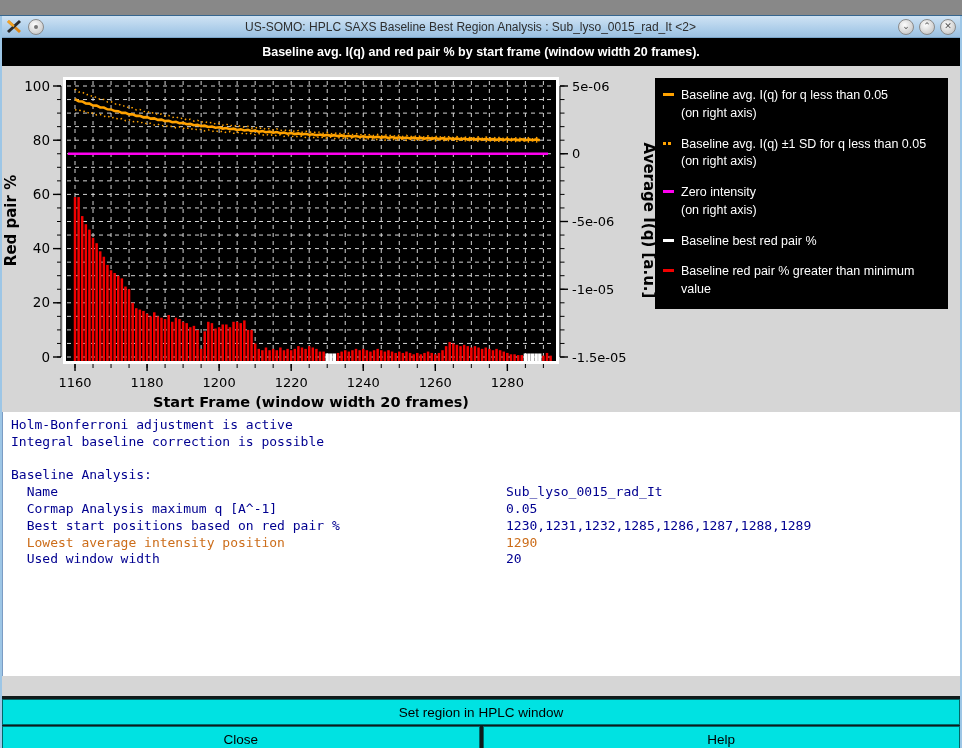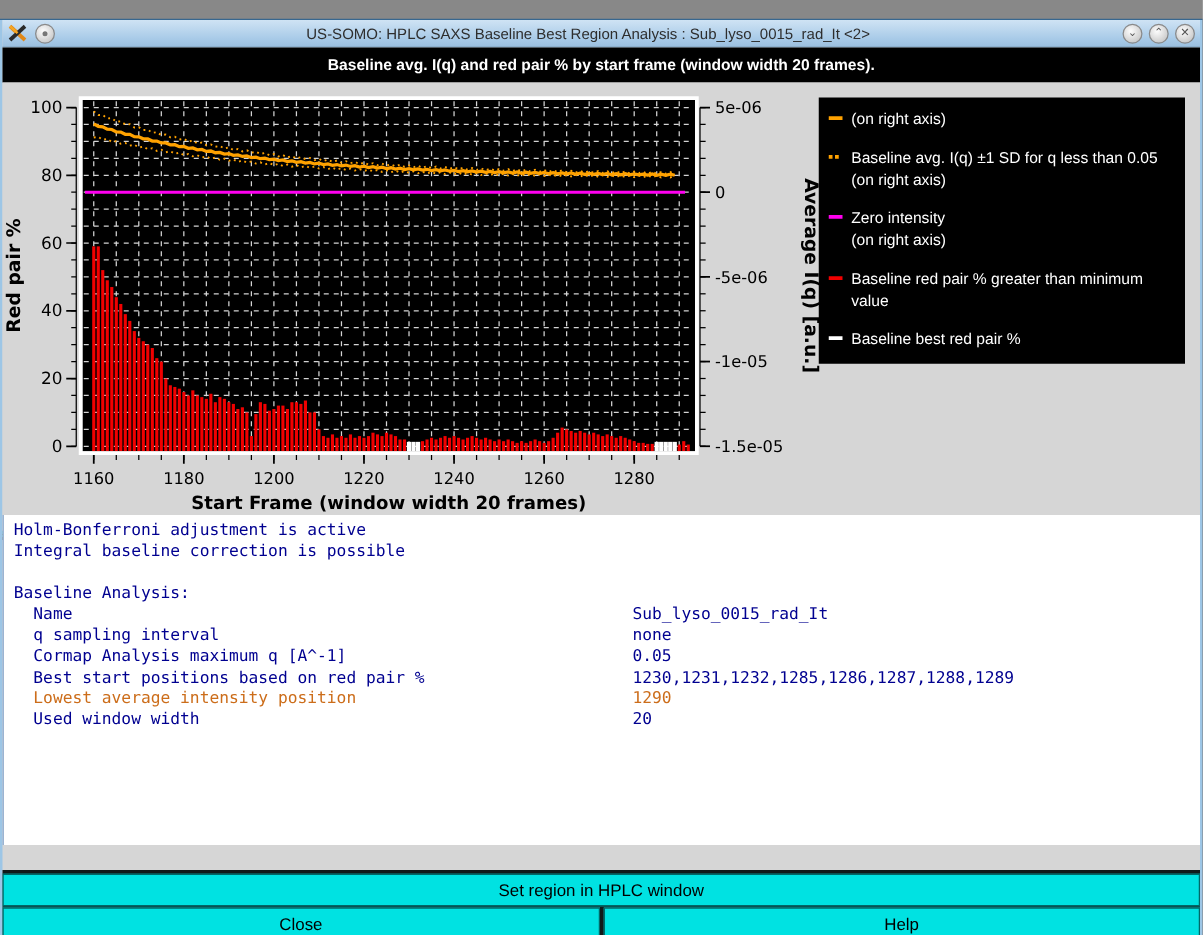--- a/index.html
+++ b/index.html
@@ -409,20 +409,21 @@
         <line x1="560" y1="291" x2="568" y2="291" stroke="#000" stroke-width="1.4"></line>
         <text x="572" y="295.5" fill="#000" font-size="13" font-family="&quot;DejaVu Sans&quot;,sans-serif">-1.5e-05</text>
         <text x="0" y="0" fill="#000" font-size="15" font-family="&quot;DejaVu Sans&quot;,sans-serif" text-anchor="middle" font-weight="bold" transform="translate(644,154.5) rotate(90)">Average I(q) [a.u.]</text>
       </svg>
     <div class="legend" id="legend">
         <div class="legend-item">
           <span class="lg-marker">
             <span class="lg-bar" style="display: block; background: rgb(255, 162, 0);"></span>
           </span>
           <div>
+            <div>Baseline avg. I(q) for q less than 0.05</div>
             <div>(on right axis)</div>
           </div>
         </div>
         <div class="legend-item">
           <span class="lg-marker">
             <span class="lg-dots">
               <i style="background: rgb(255, 162, 0);"></i>
               <i style="background: rgb(255, 162, 0);"></i>
             </span>
           </span>
@@ -435,46 +436,45 @@
           <span class="lg-marker">
             <span class="lg-bar" style="display: block; background: rgb(255, 0, 240);"></span>
           </span>
           <div>
             <div>Zero intensity</div>
             <div>(on right axis)</div>
           </div>
         </div>
         <div class="legend-item">
           <span class="lg-marker">
+            <span class="lg-bar" style="display: block; background: rgb(255, 255, 255);"></span>
+          </span>
+          <div>
+            <div>Baseline best red pair %</div>
+          </div>
+        </div>
+        <div class="legend-item">
+          <span class="lg-marker">
             <span class="lg-bar" style="display: block; background: rgb(242, 0, 0);"></span>
           </span>
           <div>
             <div>Baseline red pair % greater than minimum value</div>
           </div>
         </div>
-        <div class="legend-item">
-          <span class="lg-marker">
-            <span class="lg-bar" style="display: block; background: rgb(255, 255, 255);"></span>
-          </span>
-          <div>
-            <div>Baseline best red pair %</div>
-          </div>
-        </div>
       </div>
   </div>
 
   <div class="splitter"></div>
 
   <div class="textpanel" id="textpanel">
       <div class="t-row"><span class="">Holm-Bonferroni adjustment is active</span></div>
       <div class="t-row"><span class="">Integral baseline correction is possible</span></div>
       <div class="t-row"><span class=""> </span></div>
       <div class="t-row"><span class="">Baseline Analysis:</span></div>
       <div class="t-row"><span class="t-label">  Name</span><span class="t-value">Sub_lyso_0015_rad_It</span></div>
-      <div class="t-row"><span class="t-label">  q sampling interval</span><span class="t-value">none</span></div>
       <div class="t-row"><span class="t-label">  Cormap Analysis maximum q [A^-1]</span><span class="t-value">0.05</span></div>
       <div class="t-row"><span class="t-label">  Best start positions based on red pair %</span><span class="t-value">1230,1231,1232,1285,1286,1287,1288,1289</span></div>
       <div class="t-row t-orange"><span class="t-label">  Lowest average intensity position</span><span class="t-value">1290</span></div>
       <div class="t-row"><span class="t-label">  Used window width</span><span class="t-value">20</span></div>
     </div>
 
   <div class="buttons">
     <div class="btn">Set region in HPLC window</div>
     <div class="btn-row">
       <div class="btn">Close</div>

